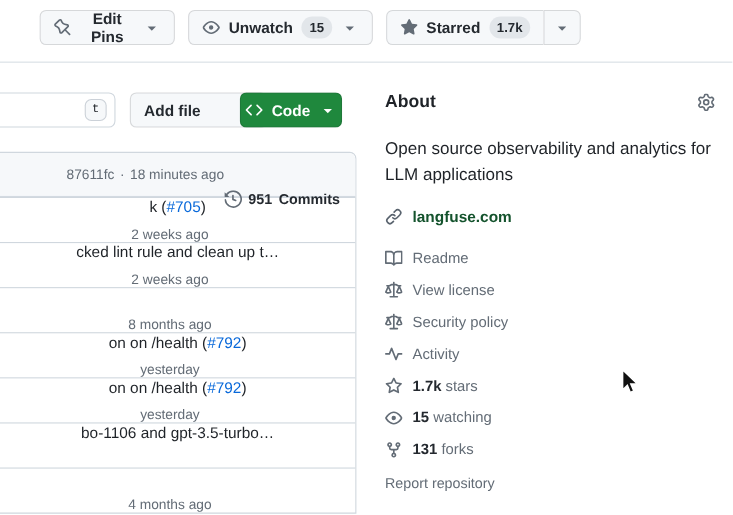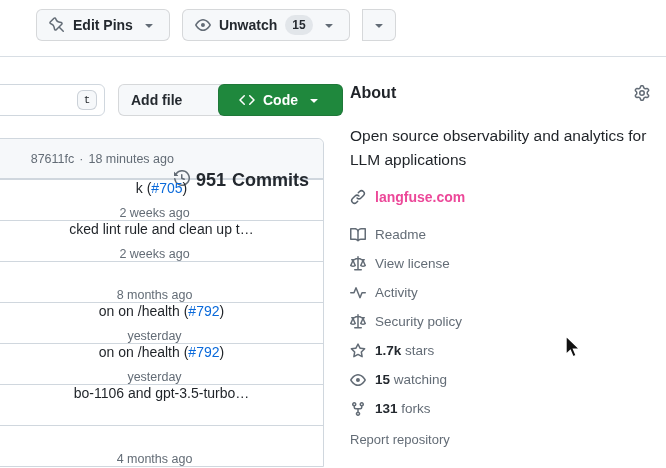--- a/index.html
+++ b/index.html
@@ -24,47 +24,47 @@
   .top-divider { position:absolute; top:56px; left:0; width:666px; height:1px; background:#d8dee4; }
 
   
   .search-box { position:absolute; top:84px; left:-62px; width:167px; height:32px;
     background:#fff; border:1px solid #d0d7de; border-radius:6px; }
   .kbd { position:absolute; right:7px; top:5px; width:20px; height:20px; line-height:18px;
     text-align:center; font-family:"Liberation Mono","DejaVu Sans Mono",monospace; font-size:11px;
     color:#1f2328; background:#f6f8fa; border:1px solid rgba(175,184,193,.6); border-radius:6px; }
   .add-file-btn { position:absolute; top:84px; left:118px; height:32px;gap:32px; }
   .code-btn { position:absolute; top:84px; left:218px; height:32px; display:flex; align-items:center;
-    gap:8px; padding:0 20px; background:#1f883d; border:1px solid rgba(31,35,40,.15); border-radius:6px;
+    gap:8px; padding:0 4px; background:#1f883d; border:1px solid rgba(31,35,40,.15); border-radius:6px;
     color:#fff; font-size:14px; font-weight:600; cursor:pointer; }
   .code-btn .oct, .code-btn .caret { color:#fff; }
 
   
   .file-table { position:absolute; top:138px; left:-1px; width:325px;
     border:1px solid #d0d7de; border-radius:0 6px 0 0; background:#fff; }
   .commit-bar { display:flex; align-items:center; justify-content:flex-end; 
     height:40px; background:#f6f8fa; border-bottom:1px solid #d0d7de; border-radius:0 6px 0 0; padding-right:14px; }
   .commit-meta { display:flex; align-items:center; gap:5px; font-size:12.5px; color:#636c76; cursor:pointer; }
-  .commits-link { display:flex; align-items:flex-start; gap:6px; font-size:18px; font-weight:700; color:#24292f; cursor:pointer;margin-top:44px; }
+  .commits-link { display:flex; align-items:center; gap:6px; font-size:13px; font-weight:700; color:#24292f; cursor:pointer;margin-top:44px; }
   .commits-link .oct { color:#636c76; }
   .frow { display:flex; align-items:center; height:41px; border-top:1px solid #d0d7de;flex-direction:column; }
   .frow:first-of-type { border-top:none; }
   .fmsg { flex:1; font-size:14px; color:#1f2328; white-space:nowrap; overflow:hidden; cursor:pointer; }
   .fmsg .issue { color:#0969da; }
   .fdate { font-size:12.5px; color:#636c76; padding-right:14px; white-space:nowrap; cursor:pointer; }
 
   
   .about { position:absolute; top:84px; left:350px; width:300px; }
   .about-head { display:flex; align-items:center; justify-content:space-between; }
   .about-title { font-size:16px; font-weight:700; color:#1f2328; }
   .gear-btn { color:#636c76; cursor:pointer; display:inline-flex; }
   .about-desc { margin-top:22px; font-size:15.5px; line-height:24px; color:#1f2328; }
   .website-row { margin-top:17px; display:flex; align-items:center; gap:9px; }
   .website-row .oct { color:#59636e; }
-  .website-link { font-size:14px; font-weight:700; color:#ec4899; cursor:pointer; }
+  .website-link { font-size:14px; font-weight:700; color:#14532d; cursor:pointer; }
   .about-links { list-style:none; margin-top:15px; }
   .about-links li { display:flex; align-items:center; gap:9px; height:29px;
     font-size:13.5px; color:#636c76; cursor:pointer; }
   .about-links li .oct { color:#636c76; flex:none; }
   .about-links li b { color:#24292f; font-weight:700; }
   .report-link { margin-top:9px; font-size:13px; color:#636c76; cursor:pointer; }
 
   .cursor { position:absolute; top:334px; left:560px; }
   .oct { display:inline-flex; }
 </style>
@@ -142,20 +142,29 @@
       <span class="counter">15</span>
       <span class="oct caret">
           <svg width="16" height="16">
             <use href="#oct-tri-down"></use>
           </svg>
         </span>
     </button>
 
 
     <div class="btn-group">
+      <button class="btn main">
+        <span class="oct star-gold">
+            <svg width="16" height="16">
+              <use href="#oct-star-fill"></use>
+            </svg>
+          </span>
+        <span>Starred</span>
+        <span class="counter">1.7k</span>
+      </button>
       <button class="btn caret-seg">
         <span class="oct caret">
             <svg width="16" height="16">
               <use href="#oct-tri-down"></use>
             </svg>
           </span>
       </button>
     </div>
   </div>
 
@@ -266,32 +275,32 @@
         <span class="oct">
             <svg width="16" height="16">
               <use href="#oct-law"></use>
             </svg>
           </span>
         <span><b></b> <span>View license</span></span>
       </li>
       <li>
         <span class="oct">
             <svg width="16" height="16">
+              <use href="#oct-law"></use>
+            </svg>
+          </span>
+        <span><b></b> <span>Security policy</span></span>
+      </li>
+      <li>
+        <span class="oct">
+            <svg width="16" height="16">
               <use href="#oct-pulse"></use>
             </svg>
           </span>
         <span><b></b> <span>Activity</span></span>
-      </li>
-      <li>
-        <span class="oct">
-            <svg width="16" height="16">
-              <use href="#oct-law"></use>
-            </svg>
-          </span>
-        <span><b></b> <span>Security policy</span></span>
       </li>
       <li>
         <span class="oct">
             <svg width="16" height="16">
               <use href="#oct-star"></use>
             </svg>
           </span>
         <span><b>1.7k</b> <span>stars</span></span>
       </li>
       <li>

